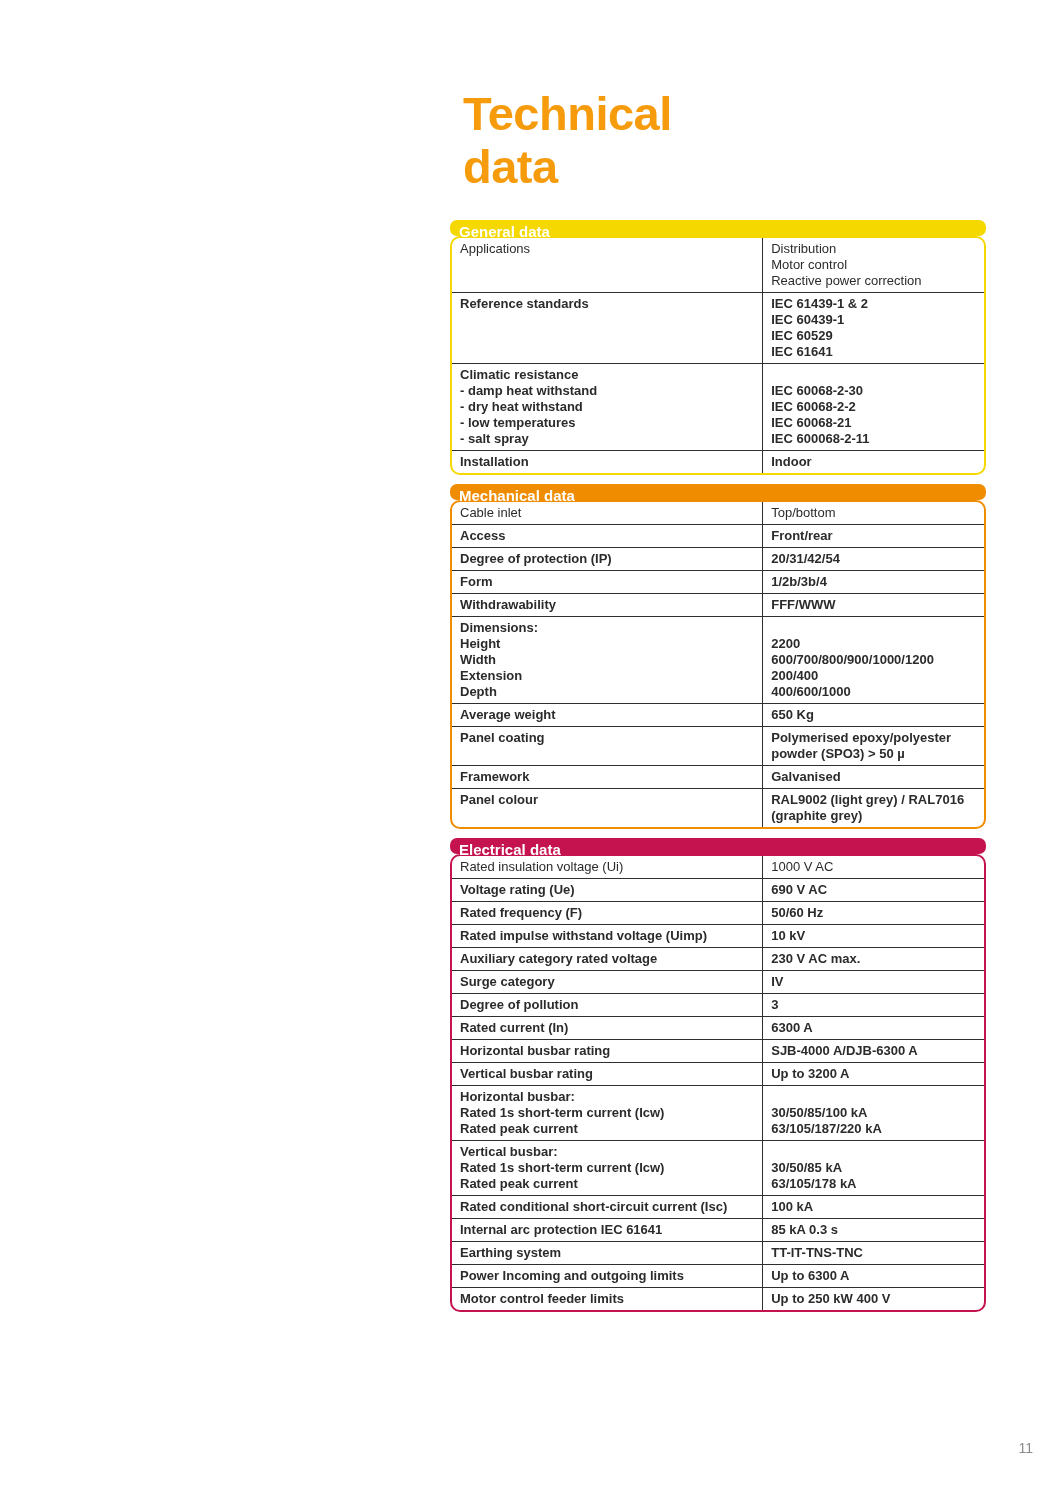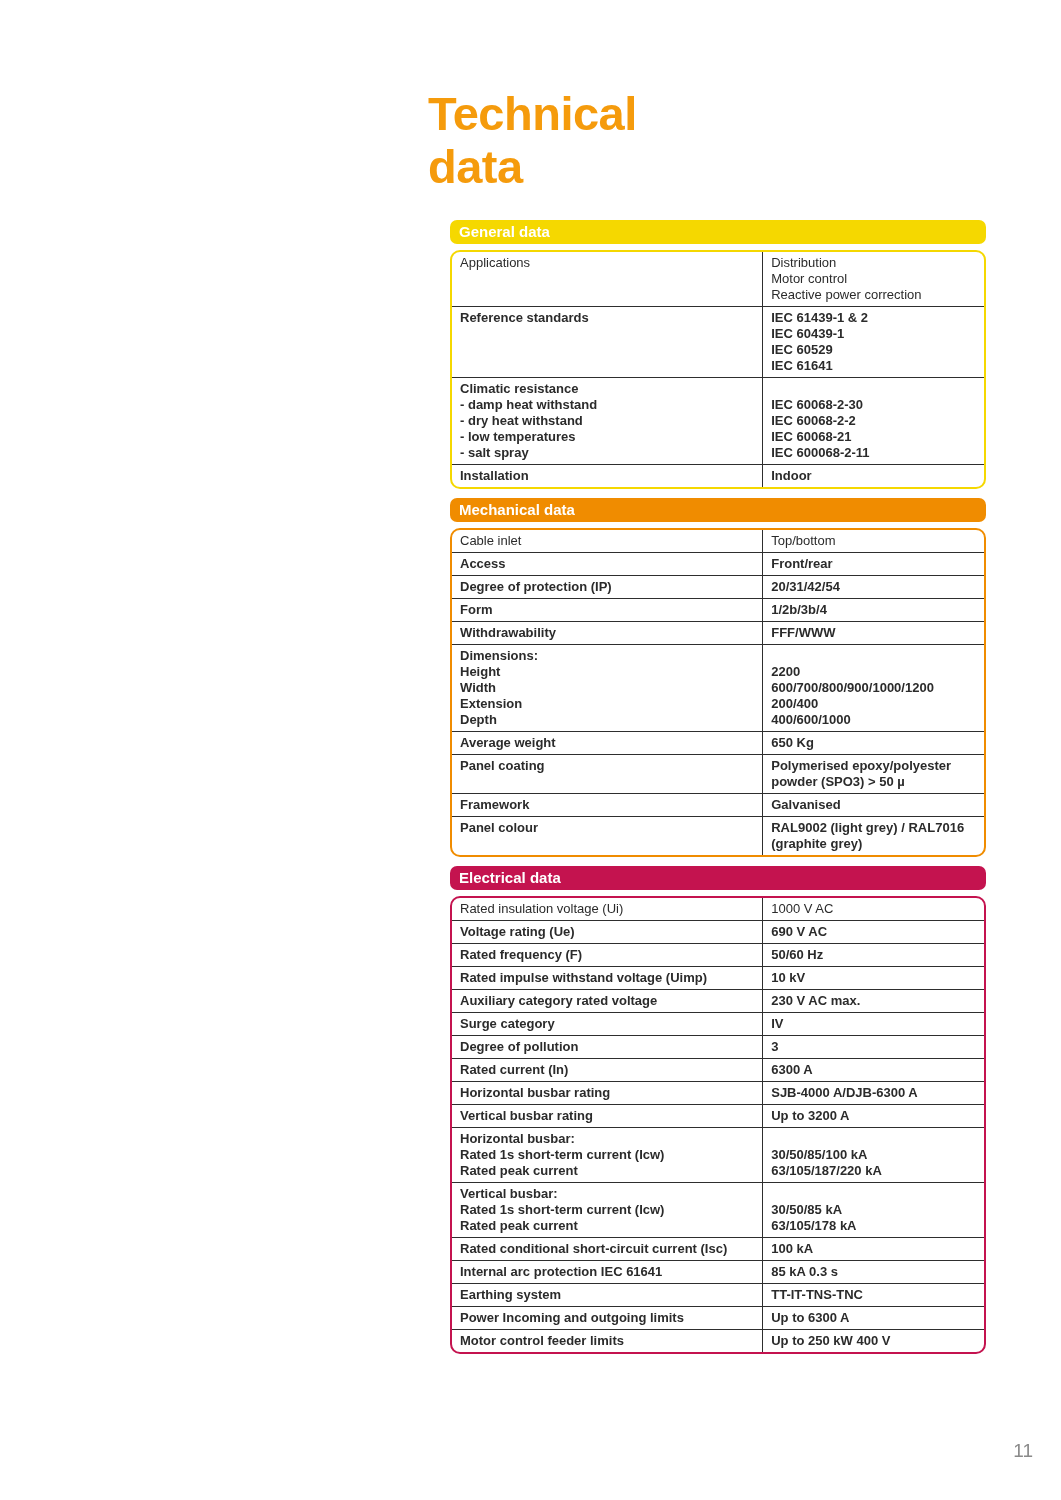--- a/index.html
+++ b/index.html
@@ -10,46 +10,45 @@
   body {
     width: 1061px;
     height: 1500px;
     position: relative;
     font-family: "Liberation Sans", sans-serif;
     color: var(--text-color, #2b2b2b);
     overflow: hidden;
   }
   .title {
     position: absolute;
-    left: 428px;
+    left: 463px;
     top: 56px;
     font-size: 47px;
     line-height: 53px;
     font-weight: 600;
     letter-spacing: -0.5px;
     color: var(--title-color, #F59B0C);
     white-space: pre-line;
   }
   .content {
     position: absolute;
     left: 450px;
     top: 220px;
     width: 536px;
   }
   .section { margin-bottom: 9px; }
   .bar {
-    height: 24px;
+    height: 16px;
     line-height: 24px;
     border-radius: 7px;
     padding-left: 9px;
     box-sizing: border-box;
     color: #ffffff;
     font-size: 15px;
     font-weight: 700;
-    margin-bottom: 6px;
   }
   .tbl {
     border: 2px solid #000;
     border-radius: 10px;
     overflow: hidden;
     background: #ffffff;
   }
   .row { display: flex; }
   .row + .row { border-top: 1px solid var(--line-color, #2e2e2e); font-weight: bold; }
   .cell {
@@ -61,21 +60,21 @@
   }
   .cell.label {
     width: 58.5%;
     border-right: 1px solid var(--line-color, #2e2e2e);
   }
   .cell.value { flex: 1; }
   .page-number {
     position: absolute;
     top: 1440px;
     right: 28px;
-    font-size: 19px;
+    font-size: 14px;
     color: var(--pagenum-color, #8a8a8a);
   }
 </style>
 </head>
 <body style="--title-color: #F59B0C; --line-color: #2e2e2e; --text-color: #2b2b2b; --pagenum-color: #8A8A8A;">
 
 <h1 class="title">Technical
 data</h1>
 
 <div class="content">

